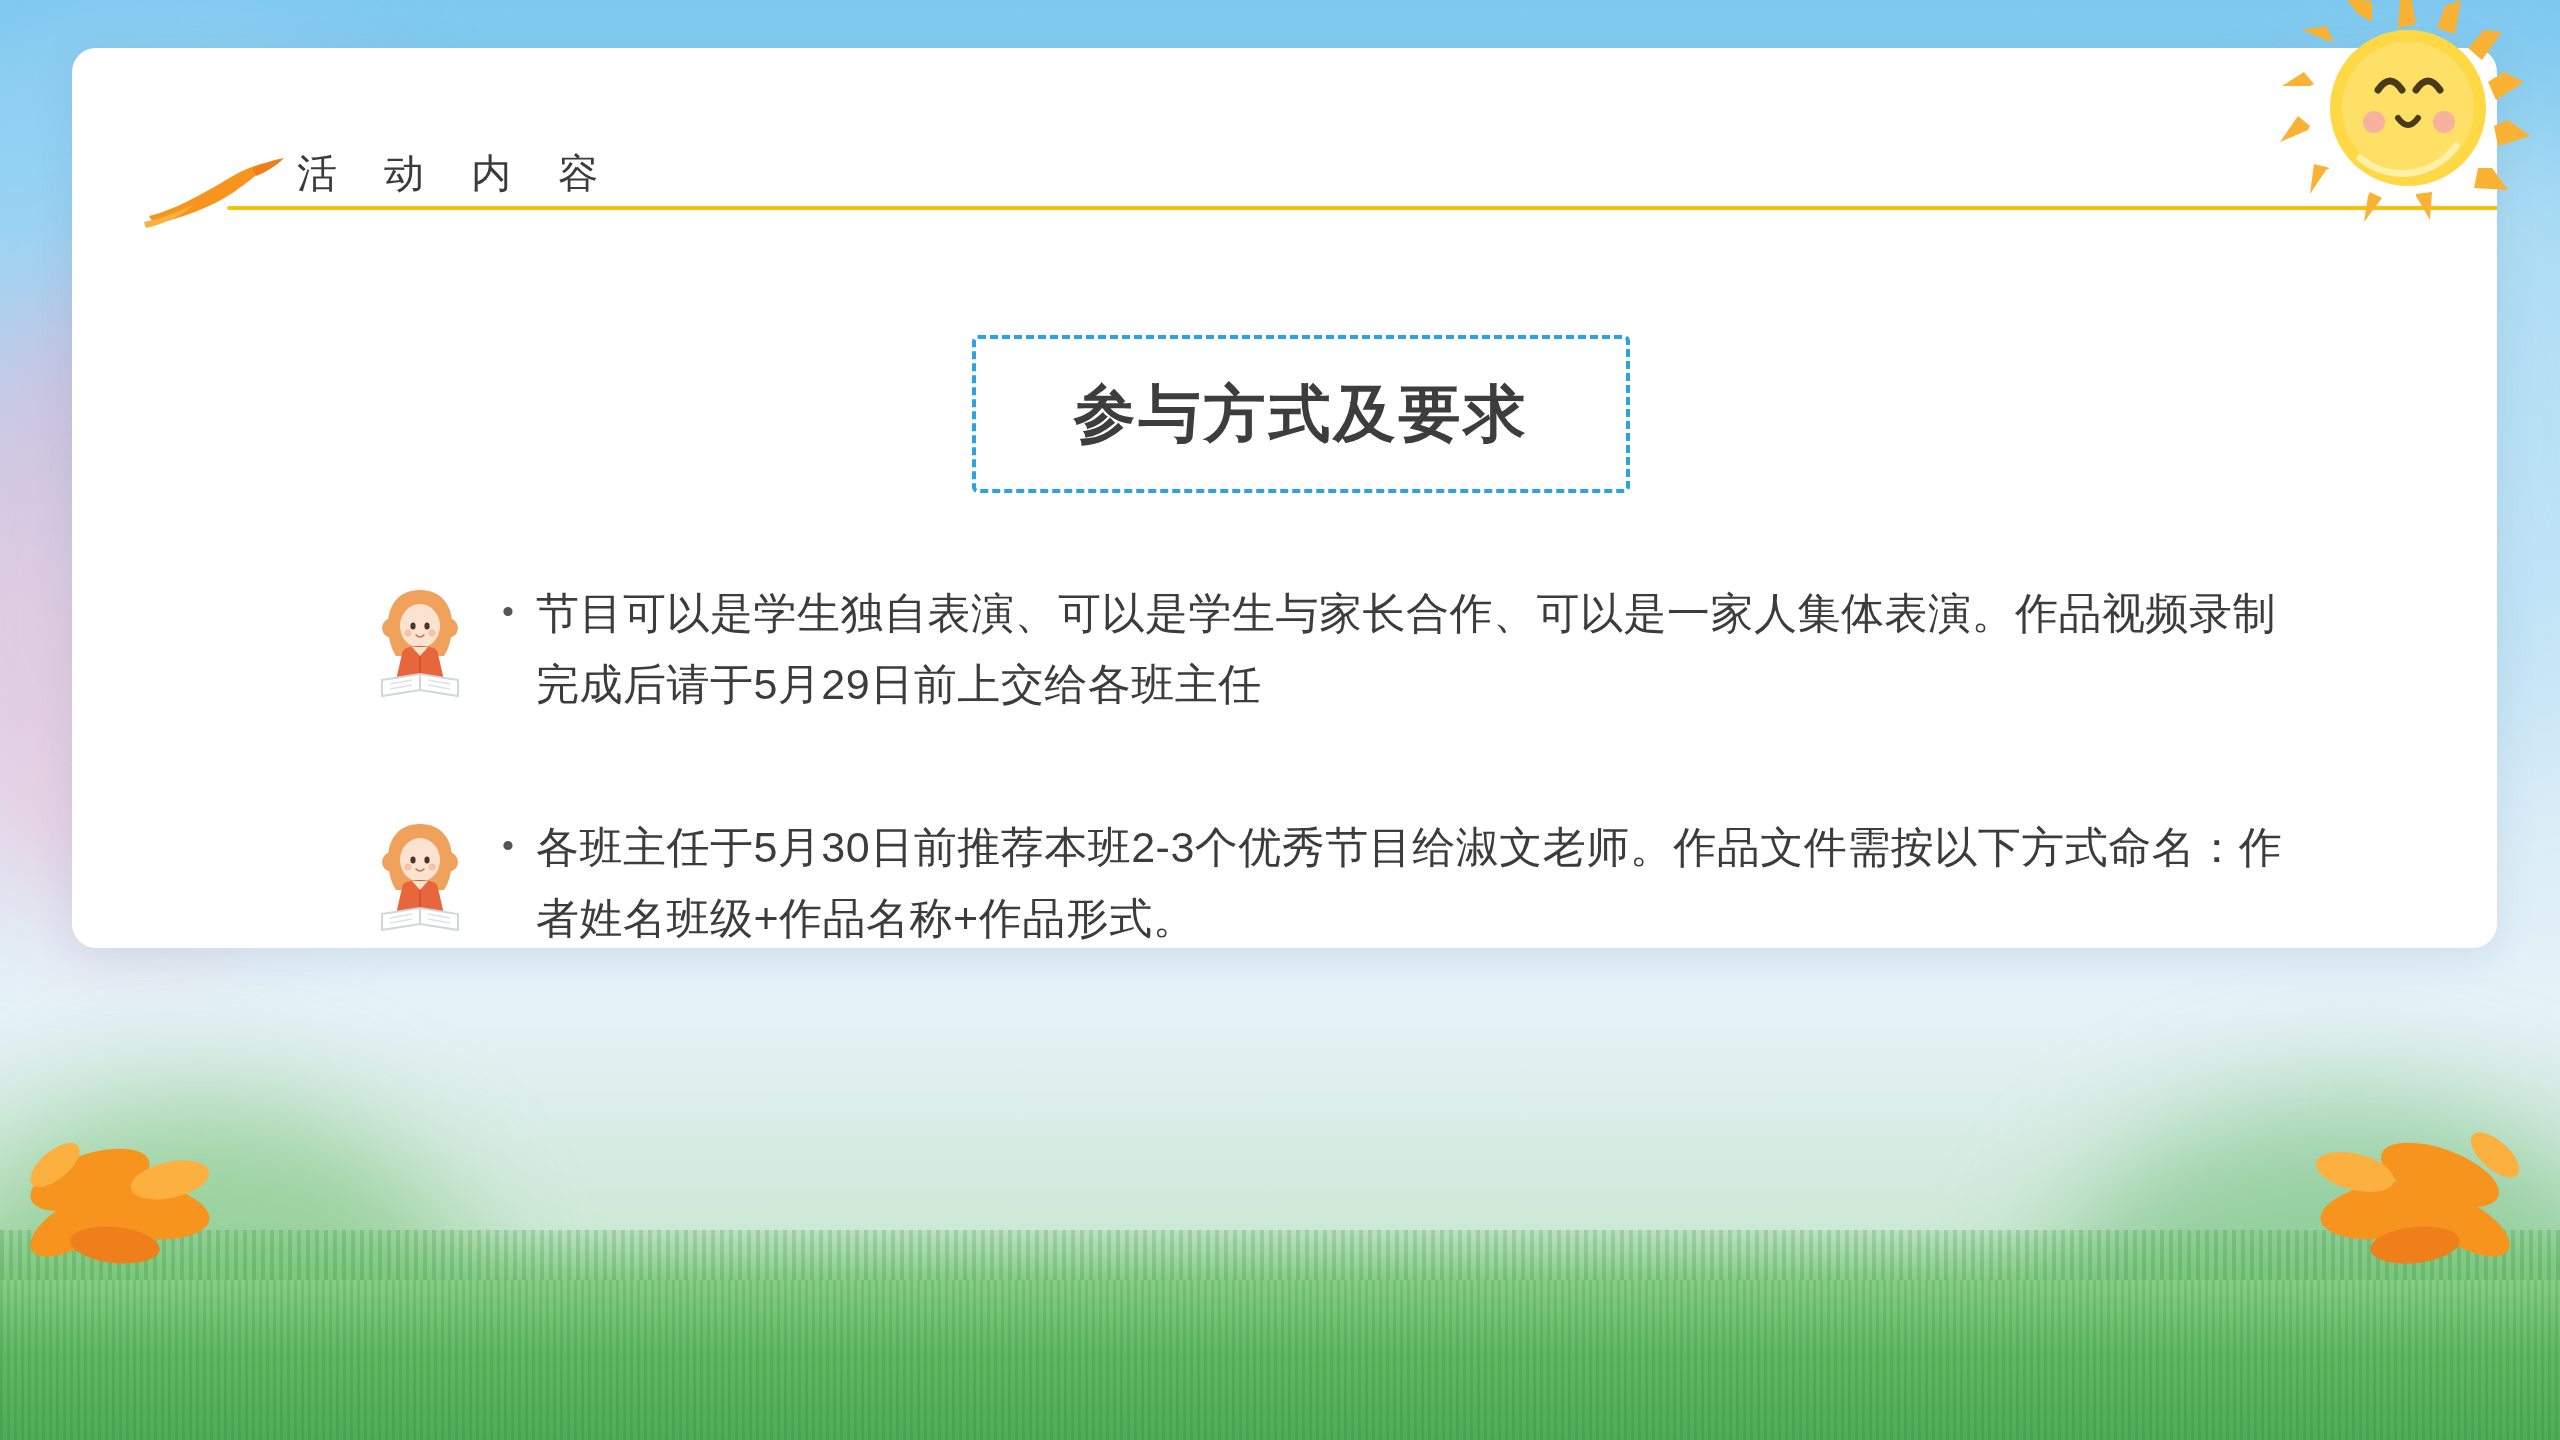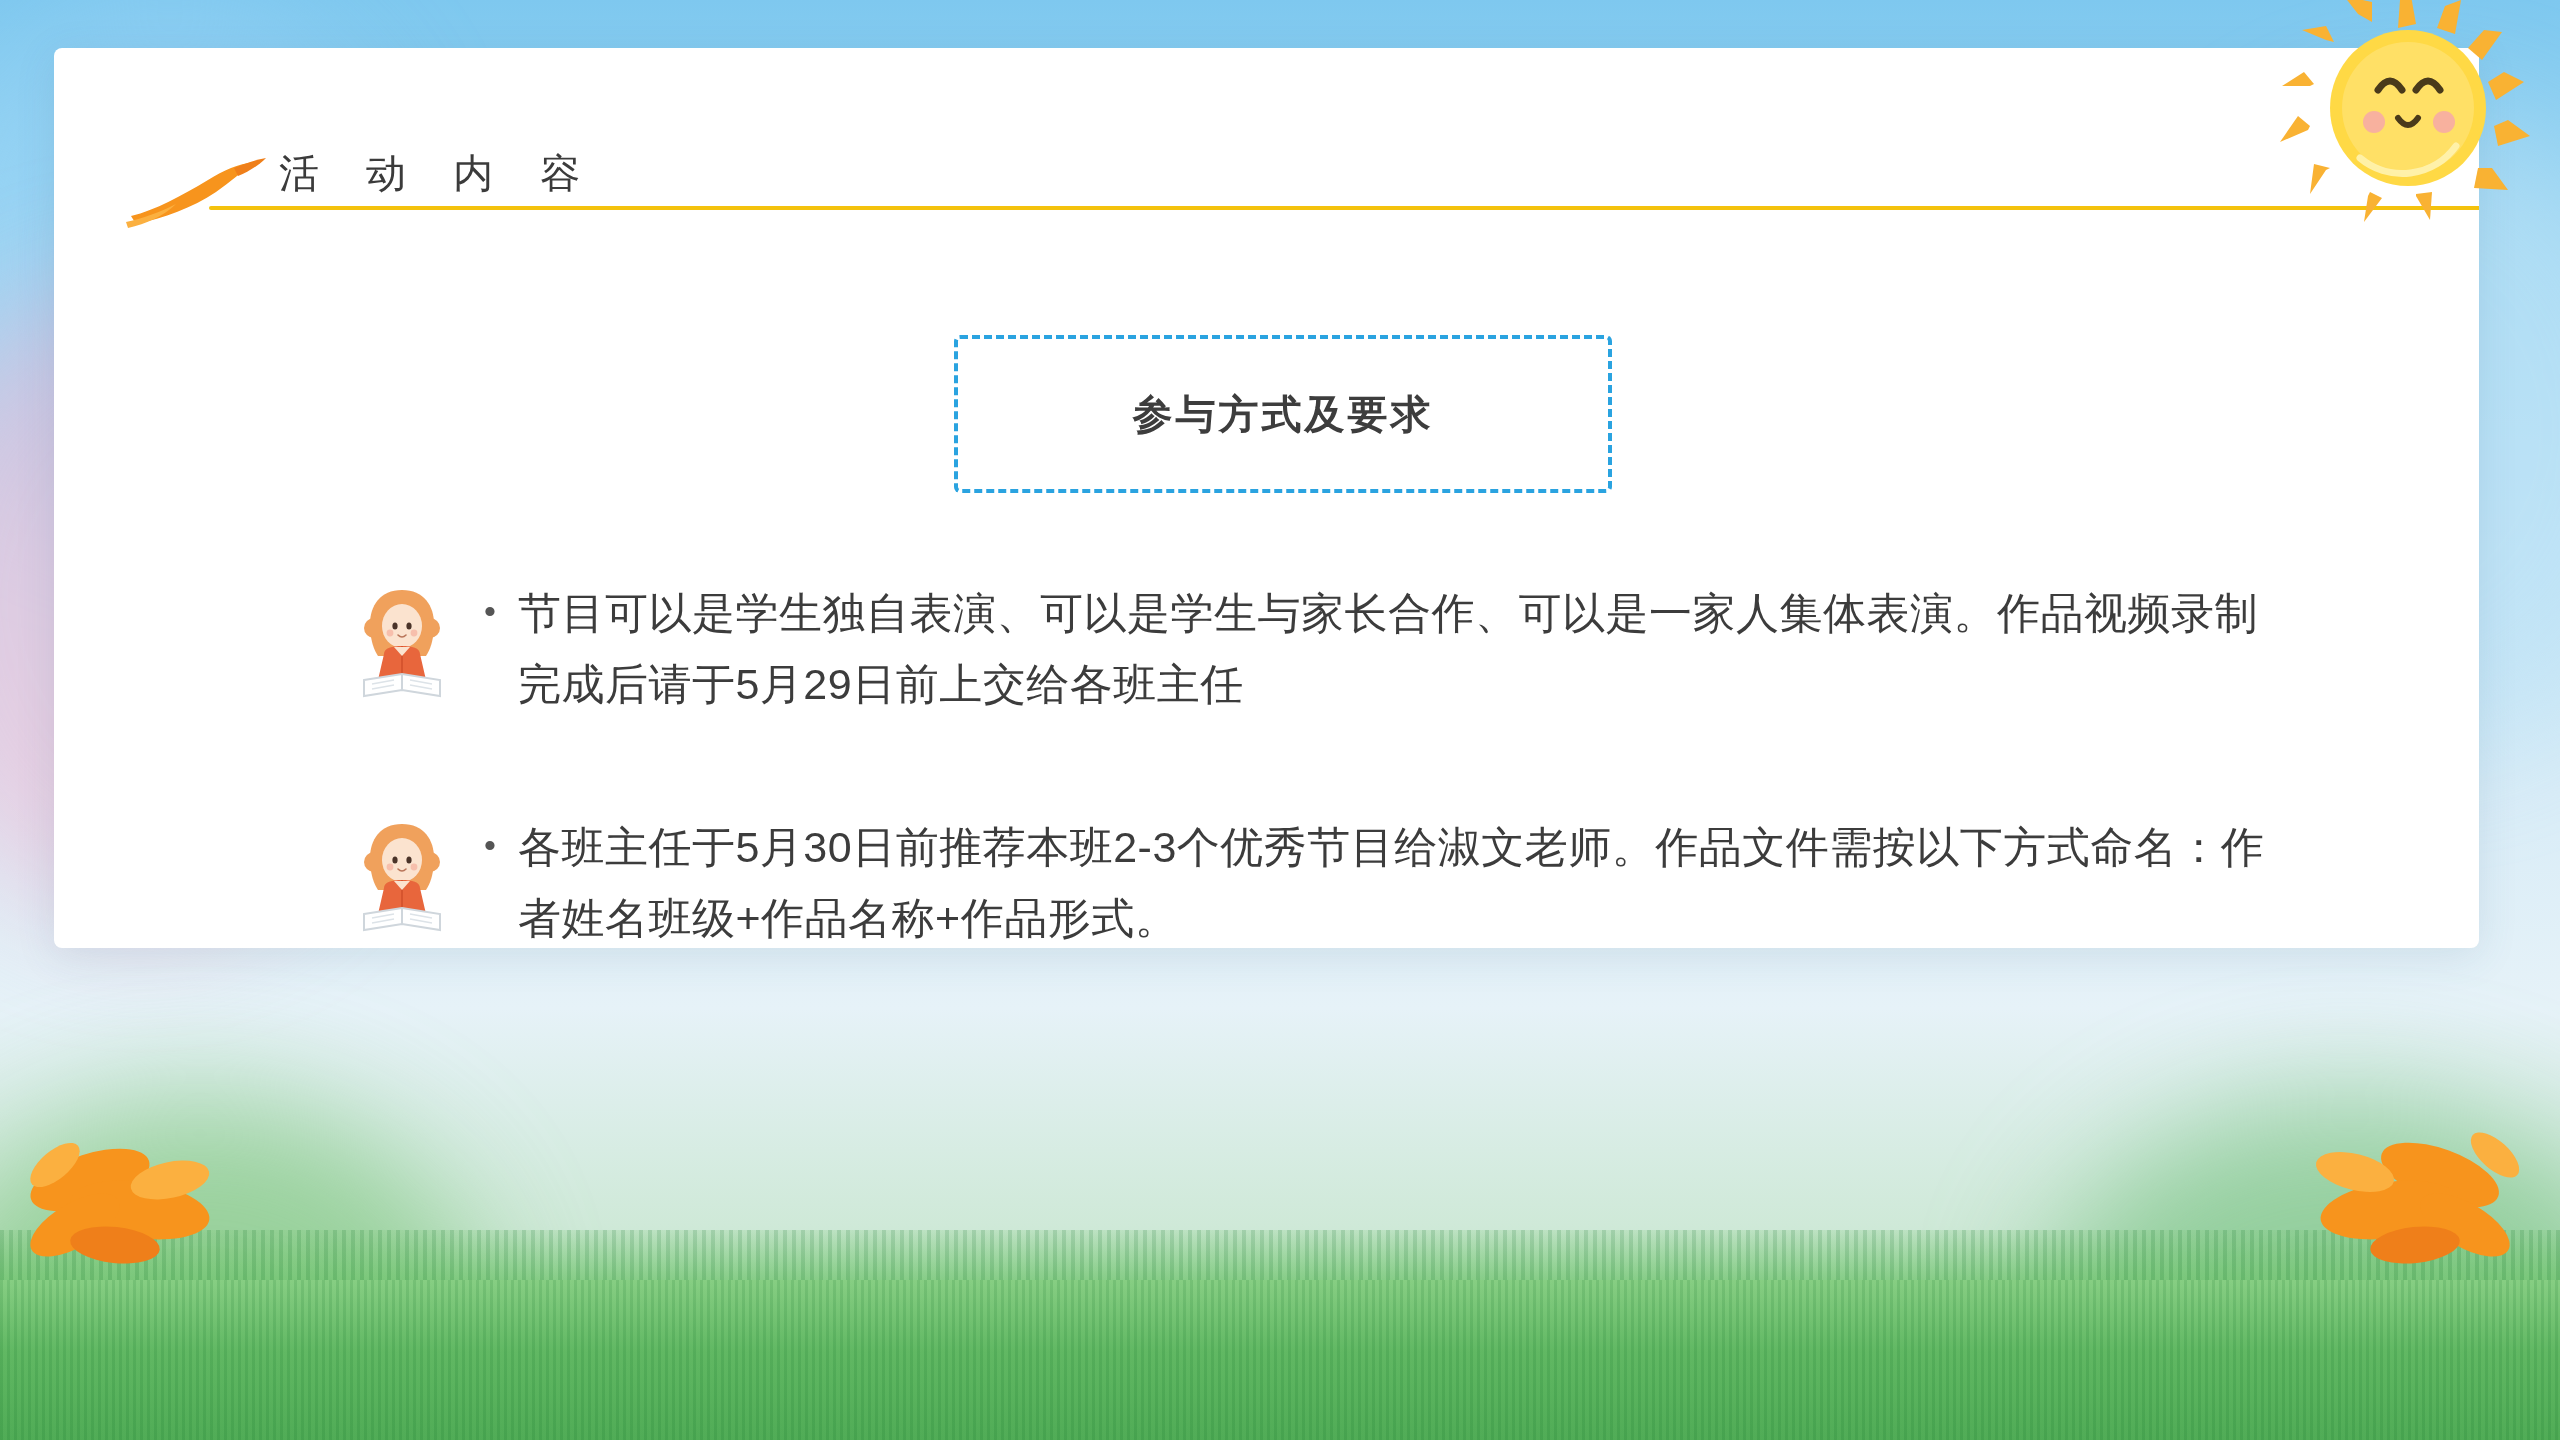--- a/index.html
+++ b/index.html
@@ -71,26 +71,26 @@
 
   
   .flower-cluster {
     position: absolute;
     pointer-events: none;
   }
 
   
   .card {
     position: absolute;
-    left: 54px;
+    left: 72px;
     top: 48px;
     width: 2425px;
     height: 900px;
     background: #ffffff;
-    border-radius: 8px;
+    border-radius: 24px;
     box-shadow: 0 8px 40px rgba(60, 100, 130, 0.12);
     overflow: hidden;
   }
 
   
   .header {
     position: absolute;
     left: 0; top: 0;
     width: 100%;
     height: 200px;
@@ -140,21 +140,21 @@
     top: 287px;
     width: 650px;
     height: 150px;
     border: 4px dashed #2aa3e0;
     border-radius: 6px;
     display: flex;
     align-items: center;
     justify-content: center;
   }
   .title-box-text {
-    font-size: 40px;
+    font-size: 62px;
     font-weight: bold;
     color: #3d3d3d;
     letter-spacing: 3px;
   }
 
   
   .bullets {
     position: absolute;
     left: 300px;
     top: 530px;

